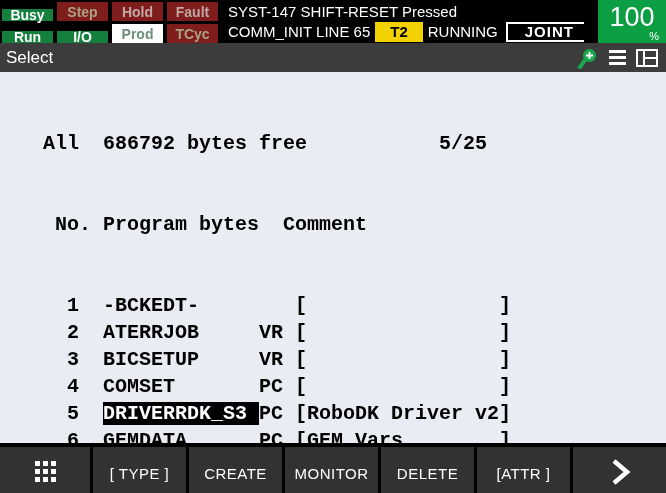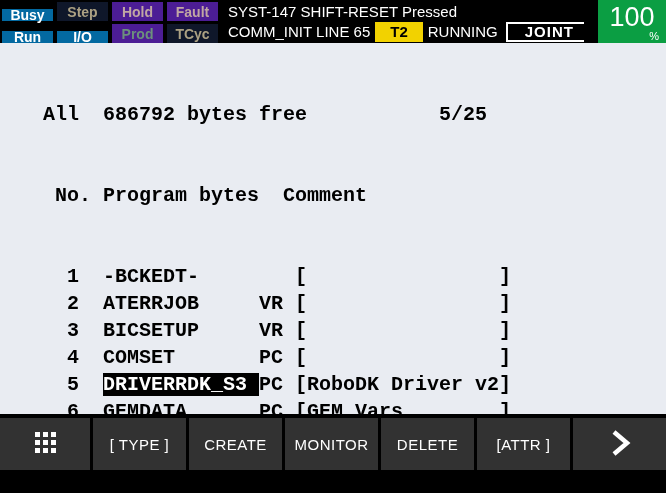--- a/index.html
+++ b/index.html
@@ -6,24 +6,24 @@
   .screen{
     width:666px;height:493px;position:relative;overflow:hidden;
     background:#000;font-family:"Liberation Sans",sans-serif;
     -webkit-font-smoothing:antialiased;
   }
   
   .topbar{height:43px;display:flex;background:#000;box-sizing:border-box;}
   .leds{display:grid;grid-template-columns:repeat(4,51px);grid-template-rows:19px 19px;
         gap:3px 4px;padding:2px 0 0 2px;}
   .led{display:flex;align-items:center;justify-content:center;font-size:14px;font-weight:bold;}
-  .led.on.green{background:#0369a1;color:#fff;margin-top:7px;}
-  .led.off.olive{background:#0f172a;color:#ACA183;}
-  .led.off.red{background:#4c1d95;color:#C0A7A3;}
-  .led.off.darkgreen{background:#4c1d95;color:#6C907C;}
+  .led.on.green{background:#15803d;color:#fff;margin-top:7px;}
+  .led.off.olive{background:#7f1d1d;color:#ACA183;}
+  .led.off.red{background:#7f1d1d;color:#C0A7A3;}
+  .led.off.darkgreen{background:#ffffff;color:#6C907C;}
   .msgs{flex:1;color:#fff;font-size:15px;line-height:20px;padding:2px 0 0 10px;white-space:nowrap;overflow:hidden;}
   .badge-t2{display:inline-block;background:#F2D200;color:#000;padding:0 15px;margin:0 5px;font-weight:bold;}
   .badge-joint{display:inline-block;border:2px solid #fff;padding:0 17px;margin-left:8px;font-weight:bold;letter-spacing:1px;line-height:16px;}
   .speed{width:68px;background:#0B9E43;margin-left:14px;position:relative;color:#fff;text-align:center;}
   .speed .val{font-size:27px;line-height:34px;display:block;}
   .speed .pct{position:absolute;right:7px;bottom:1px;font-size:11px;}
   
   .titlebar{height:29px;background:#3C3C3C;display:flex;align-items:center;color:#fff;
             font-size:17px;padding:0 8px 0 6px;}
   .titlebar .title{flex:1;}
@@ -65,20 +65,42 @@
     <div class="msgs">
       <div>SYST-147 SHIFT-RESET Pressed</div>
       <div><span>COMM_INIT LINE 65</span><span class="badge-t2">T2</span><span>RUNNING</span><span class="badge-joint">JOINT</span></div>
     </div>
     <div class="speed">
       <span class="val">100</span>
       <span class="pct">%</span>
     </div>
   </div>
 
+  <div class="titlebar">
+    <span class="title">Select</span>
+    <span class="tb-icon">
+      <svg width="22" height="22" viewBox="0 0 22 22">
+        <line x1="8" y1="13" x2="3" y2="20" stroke="#17A94B" stroke-width="4" stroke-linecap="square"></line>
+        <circle cx="12.5" cy="8.5" r="6.5" fill="#17A94B"></circle>
+        <path d="M12.5 5v7M9 8.5h7" stroke="#fff" stroke-width="2"></path>
+      </svg>
+    </span>
+    <span class="tb-icon burger">
+        <i></i>
+        <i></i>
+        <i></i>
+      </span>
+    <span class="tb-icon">
+      <svg width="22" height="18" viewBox="0 0 22 18">
+        <rect x="1" y="1" width="20" height="16" fill="none" stroke="#fff" stroke-width="2"></rect>
+        <line x1="8" y1="1" x2="8" y2="17" stroke="#fff" stroke-width="2"></line>
+        <line x1="8" y1="9" x2="21" y2="9" stroke="#fff" stroke-width="2"></line>
+      </svg>
+    </span>
+  </div>
 
   <div class="content">
     <div class="line">   All  686792 bytes free           5/25</div>
     <div class="line">    No. Program bytes  Comment</div>
     <div><div class="prow"><span>     1  </span><span>-BCKEDT-     </span><span>   [                ]</span></div><div class="prow"><span>     2  </span><span>ATERRJOB     </span><span>VR [                ]</span></div><div class="prow"><span>     3  </span><span>BICSETUP     </span><span>VR [                ]</span></div><div class="prow"><span>     4  </span><span>COMSET       </span><span>PC [                ]</span></div><div class="prow"><span>     5  </span><span class="sel">DRIVERRDK_S3 </span><span>PC [RoboDK Driver v2]</span></div><div class="prow"><span>     6  </span><span>GEMDATA      </span><span>PC [GEM Vars        ]</span></div></div>
     
   </div>
 
   <div class="softkeys">
     <button class="sk menu">

